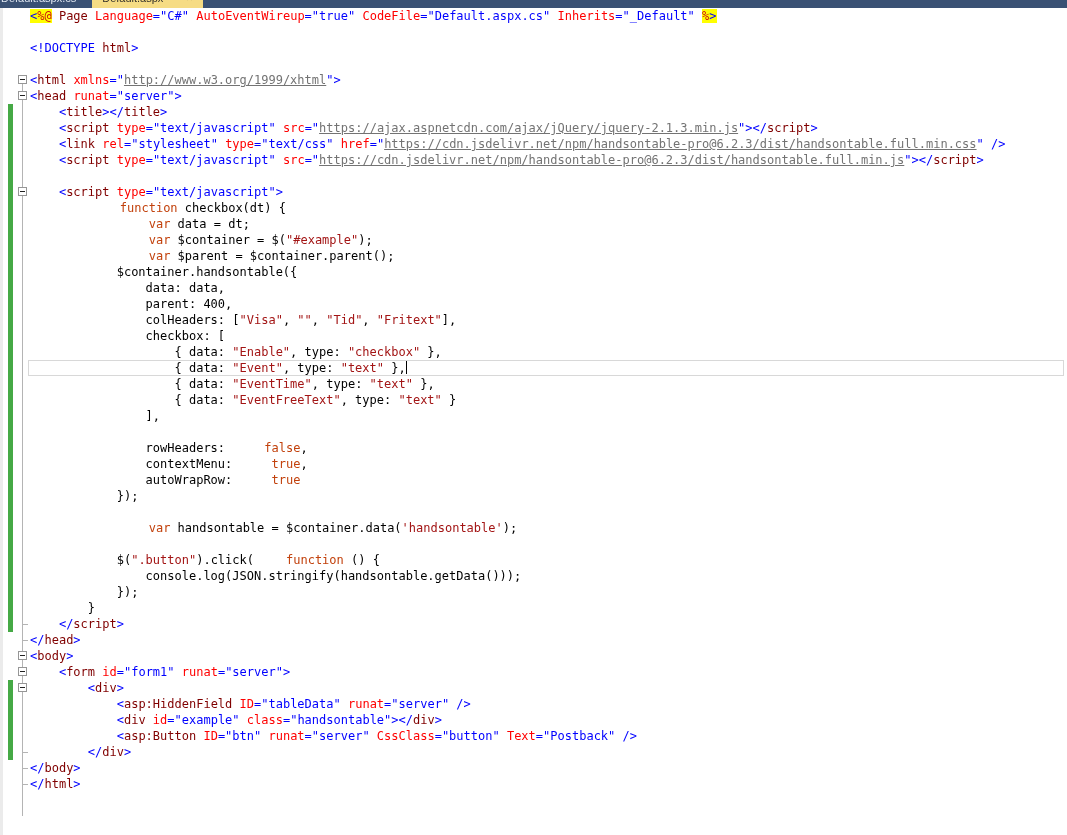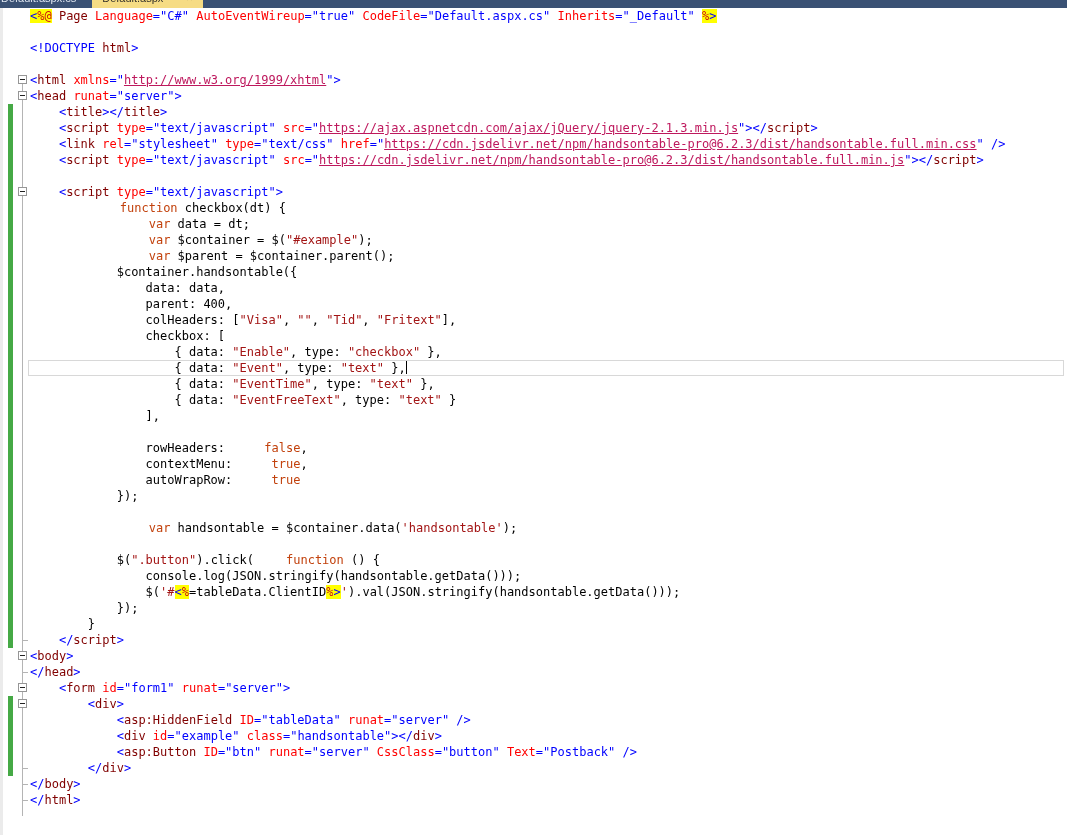--- a/index.html
+++ b/index.html
@@ -47,21 +47,21 @@
   .caret { display:inline-block; width:1px; height:13px; background:#000; vertical-align:-2px; }
 
   
   .c-p  { color:#000000; }
   .c-k  { color:#c2410c;margin-left:32px; }
   .c-t  { color:#800000;text-align:center; }
   .c-a  { color:#ff0000; }
   .c-d  { color:#0000ff; }
   .c-v  { color:#0000ff; }
   .c-s  { color:#a31515; }
-  .c-u  { color:#be185d; text-decoration:underline; }
+  .c-u  { color:#737373; text-decoration:underline; }
   .c-hb { color:#0000ff; background:#ffff00; }
   .c-hr { color:#cc1111; background:#ffff00; }
 </style>
 </head>
 <body>
 
 <div>
   <div class="tabbar" id="tabbar">
       <div class="tab inactive">
         <span class="tab-label">Default.aspx.cs</span>
@@ -106,26 +106,25 @@
         <div class="line"><span class="gbar"></span></div>
         <div class="line"><span class="gbar"></span><span class="c-p">                rowHeaders: </span><span class="c-k">false</span><span class="c-p">,</span></div>
         <div class="line"><span class="gbar"></span><span class="c-p">                contextMenu: </span><span class="c-k">true</span><span class="c-p">,</span></div>
         <div class="line"><span class="gbar"></span><span class="c-p">                autoWrapRow: </span><span class="c-k">true</span></div>
         <div class="line"><span class="gbar"></span><span class="c-p">            });</span></div>
         <div class="line"><span class="gbar"></span></div>
         <div class="line"><span class="gbar"></span><span class="c-p">            </span><span class="c-k">var</span><span class="c-p"> handsontable = $container.data(</span><span class="c-s">'handsontable'</span><span class="c-p">);</span></div>
         <div class="line"><span class="gbar"></span></div>
         <div class="line"><span class="gbar"></span><span class="c-p">            $(</span><span class="c-s">".button"</span><span class="c-p">).click(</span><span class="c-k">function</span><span class="c-p"> () {</span></div>
         <div class="line"><span class="gbar"></span><span class="c-p">                console.log(JSON.stringify(handsontable.getData()));</span></div>
-        <div class="line"><span class="gbar"></span><span class="c-p">                $(</span><span class="c-s">'#</span><span class="c-hb">&lt;</span><span class="c-hr">%</span><span class="c-p">=tableData.ClientID</span><span class="c-hr">%</span><span class="c-hb">&gt;</span><span class="c-s">'</span><span class="c-p">).val(JSON.stringify(handsontable.getData()));</span></div>
         <div class="line"><span class="gbar"></span><span class="c-p">            });</span></div>
         <div class="line"><span class="gbar"></span><span class="c-p">        }</span></div>
         <div class="line"><span class="gbar"></span><span class="fend"></span><span class="c-p">    </span><span class="c-d">&lt;/</span><span class="c-t">script</span><span class="c-d">&gt;</span></div>
+        <div class="line"><span class="fend"></span><span class="c-d">&lt;/</span><span class="c-t">head</span><span class="c-d">&gt;</span></div>
         <div class="line"><span class="fbox"><span class="fminus"></span></span><span class="c-d">&lt;</span><span class="c-t">body</span><span class="c-d">&gt;</span></div>
-        <div class="line"><span class="fend"></span><span class="c-d">&lt;/</span><span class="c-t">head</span><span class="c-d">&gt;</span></div>
         <div class="line"><span class="fbox"><span class="fminus"></span></span><span class="c-p">    </span><span class="c-d">&lt;</span><span class="c-t">form</span><span class="c-p"> </span><span class="c-a">id</span><span class="c-d">=</span><span class="c-v">"form1"</span><span class="c-p"> </span><span class="c-a">runat</span><span class="c-d">=</span><span class="c-v">"server"</span><span class="c-d">&gt;</span></div>
         <div class="line"><span class="gbar"></span><span class="fbox"><span class="fminus"></span></span><span class="c-p">        </span><span class="c-d">&lt;</span><span class="c-t">div</span><span class="c-d">&gt;</span></div>
         <div class="line"><span class="gbar"></span><span class="c-p">            </span><span class="c-d">&lt;</span><span class="c-t">asp:HiddenField</span><span class="c-p"> </span><span class="c-a">ID</span><span class="c-d">=</span><span class="c-v">"tableData"</span><span class="c-p"> </span><span class="c-a">runat</span><span class="c-d">=</span><span class="c-v">"server"</span><span class="c-p"> </span><span class="c-d">/&gt;</span></div>
         <div class="line"><span class="gbar"></span><span class="c-p">            </span><span class="c-d">&lt;</span><span class="c-t">div</span><span class="c-p"> </span><span class="c-a">id</span><span class="c-d">=</span><span class="c-v">"example"</span><span class="c-p"> </span><span class="c-a">class</span><span class="c-d">=</span><span class="c-v">"handsontable"</span><span class="c-d">&gt;&lt;/</span><span class="c-t">div</span><span class="c-d">&gt;</span></div>
         <div class="line"><span class="gbar"></span><span class="c-p">            </span><span class="c-d">&lt;</span><span class="c-t">asp:Button</span><span class="c-p"> </span><span class="c-a">ID</span><span class="c-d">=</span><span class="c-v">"btn"</span><span class="c-p"> </span><span class="c-a">runat</span><span class="c-d">=</span><span class="c-v">"server"</span><span class="c-p"> </span><span class="c-a">CssClass</span><span class="c-d">=</span><span class="c-v">"button"</span><span class="c-p"> </span><span class="c-a">Text</span><span class="c-d">=</span><span class="c-v">"Postback"</span><span class="c-p"> </span><span class="c-d">/&gt;</span></div>
         <div class="line"><span class="gbar"></span><span class="fend"></span><span class="c-p">        </span><span class="c-d">&lt;/</span><span class="c-t">div</span><span class="c-d">&gt;</span></div>
         <div class="line"><span class="fend"></span><span class="c-d">&lt;/</span><span class="c-t">body</span><span class="c-d">&gt;</span></div>
         <div class="line"><span class="fend"></span><span class="c-d">&lt;/</span><span class="c-t">html</span><span class="c-d">&gt;</span></div>
       </div>
   </div>

